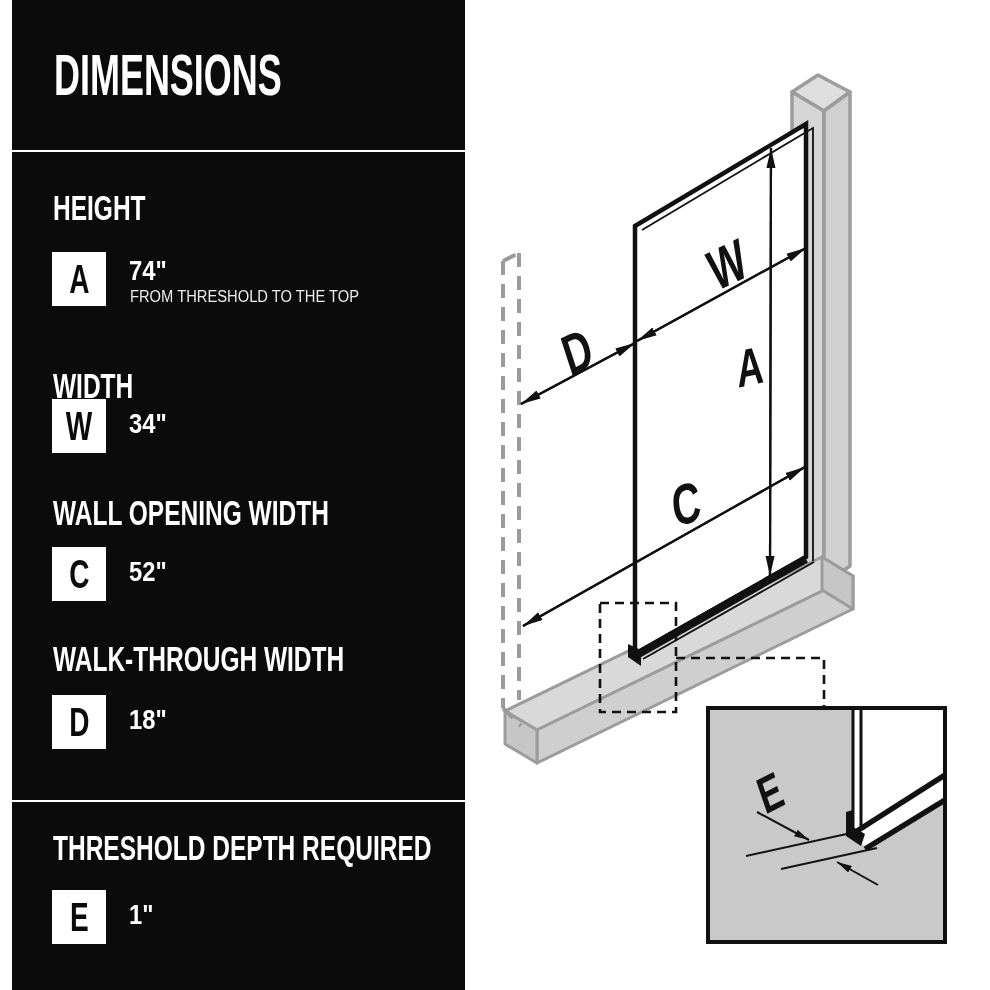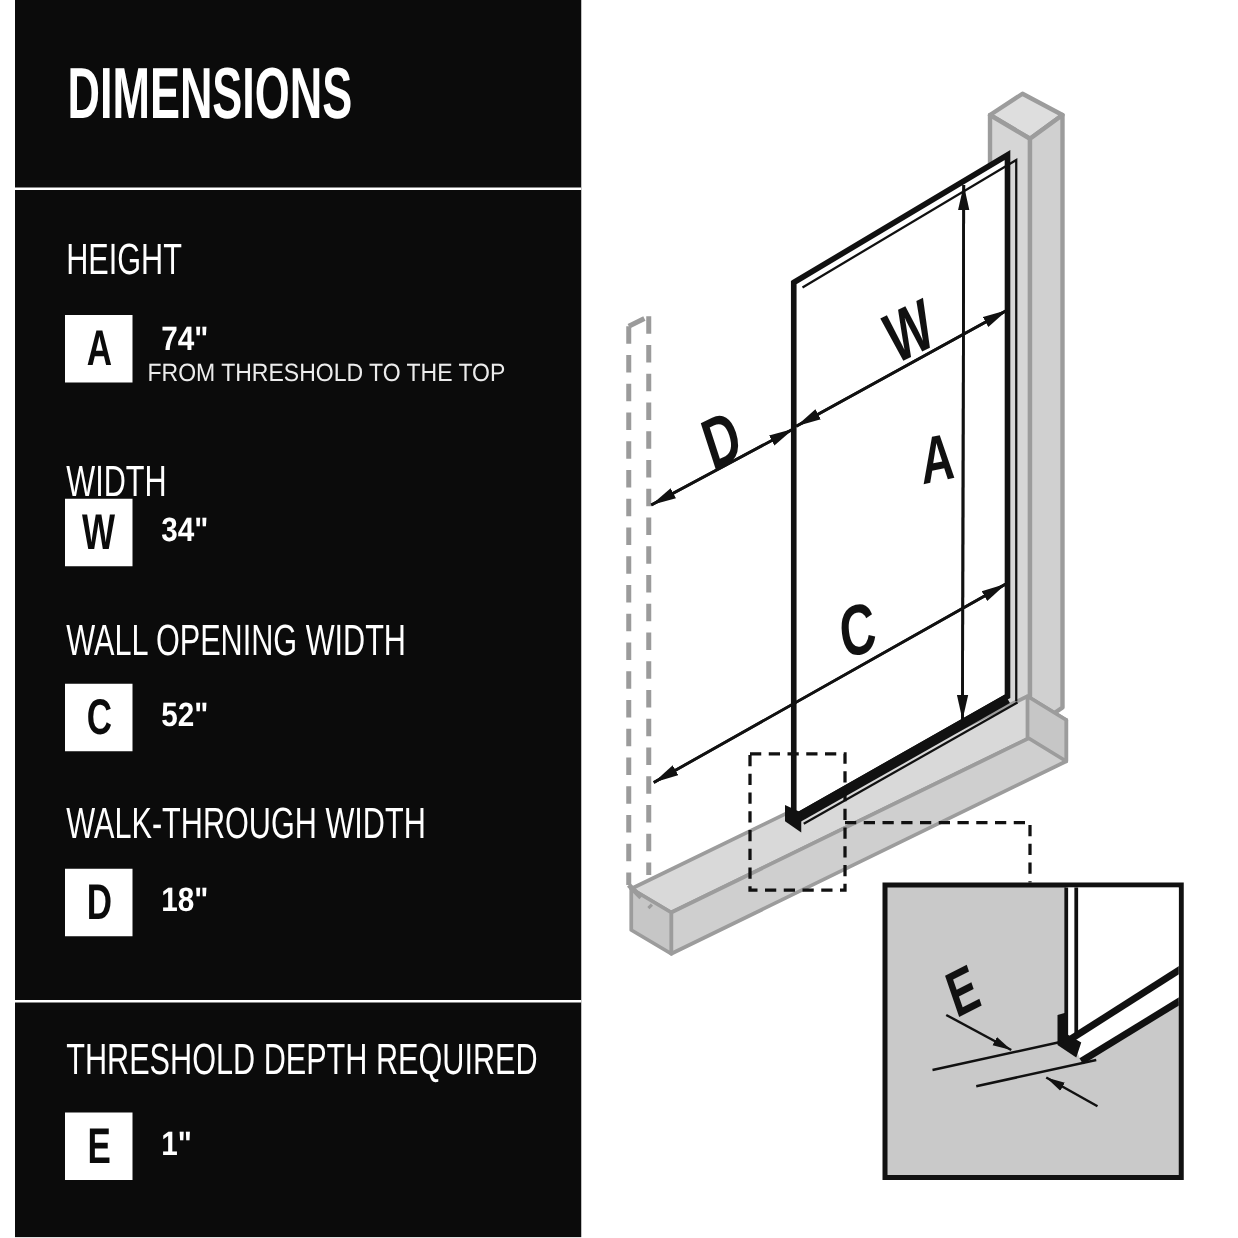--- a/index.html
+++ b/index.html
@@ -4,28 +4,28 @@
 <style>
   html,body{margin:0;padding:0;background:#fff;}
   .page{position:relative;width:990px;height:990px;background:#ffffff;overflow:hidden;
         font-family:"Liberation Sans",sans-serif;}
   
   .sidebar{position:absolute;left:0;top:0;width:453px;height:990px;background:#0b0b0b;color:#fff;margin-left:12px;}
   .cond{display:inline-block;white-space:nowrap;transform-origin:left top;}
   .title{position:absolute;left:42px;top:46px;font-size:58px;font-weight:700;line-height:1;}
   .title .cond{transform:scaleX(0.62);}
   .divider{position:absolute;left:0;width:453px;height:2px;background:#ffffff;}
-  .sec-label{position:absolute;left:41px;font-size:35px;font-weight:400;line-height:1;color:#fff;}
+  .sec-label{position:absolute;left:41px;font-size:35px;font-weight:700;line-height:1;color:#fff;}
   .sec-label .cond{transform:scaleX(0.70);}
   .sq{position:absolute;left:40px;width:54px;height:54px;background:#ffffff;color:#0b0b0b;
       display:flex;align-items:center;justify-content:center;}
   .sq .cond{transform:scaleX(0.70);transform-origin:center;font-size:40px;font-weight:700;line-height:1;}
   .val{position:absolute;left:117px;font-size:27px;font-weight:700;color:#fff;line-height:1;}
   .val .cond{transform:scaleX(0.88);}
-  .note{position:absolute;left:106px;font-size:20px;font-weight:400;color:#ececec;line-height:1.1;}
+  .note{position:absolute;left:118px;font-size:16px;font-weight:400;color:#ececec;line-height:1.1;}
   .note .cond{transform:scaleX(0.92);}
   
   .diagram-svg{position:absolute;left:0;top:0;}
   .dim-label{font-family:"Liberation Sans",sans-serif;font-weight:700;fill:#111;}
 </style>
 </head>
 <body>
 
 <div class="page">
 

